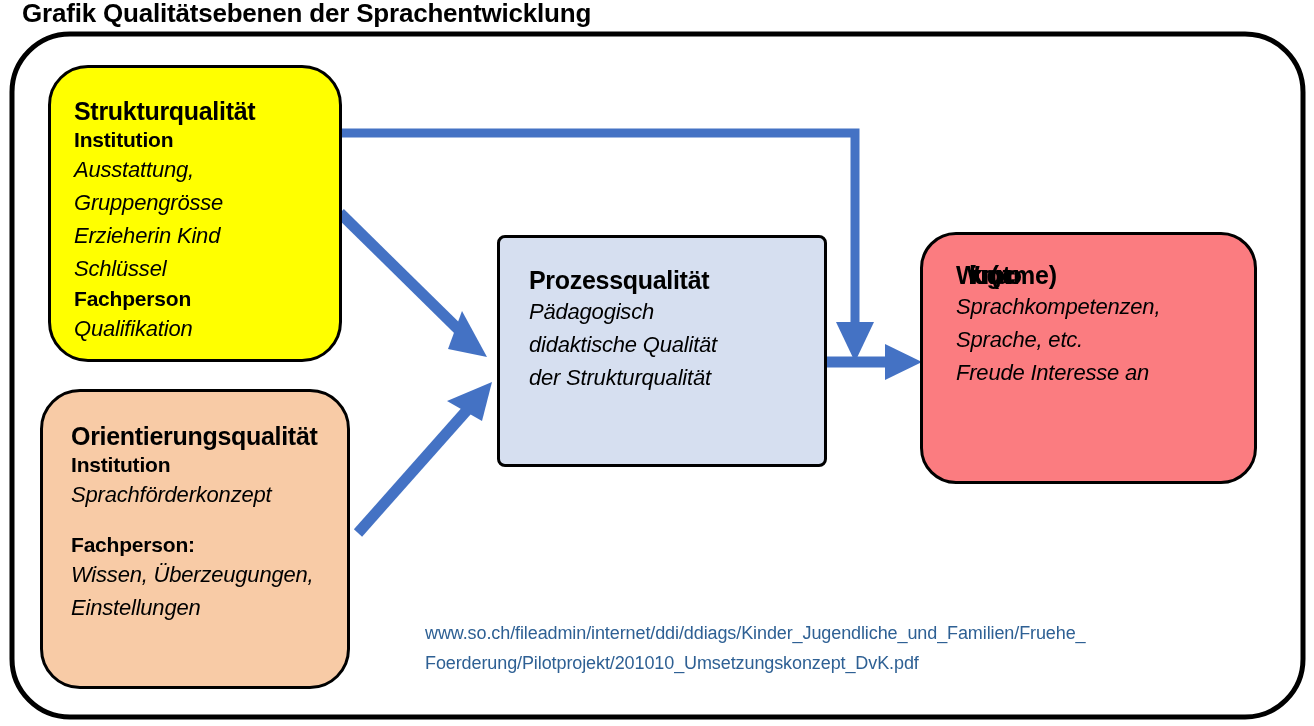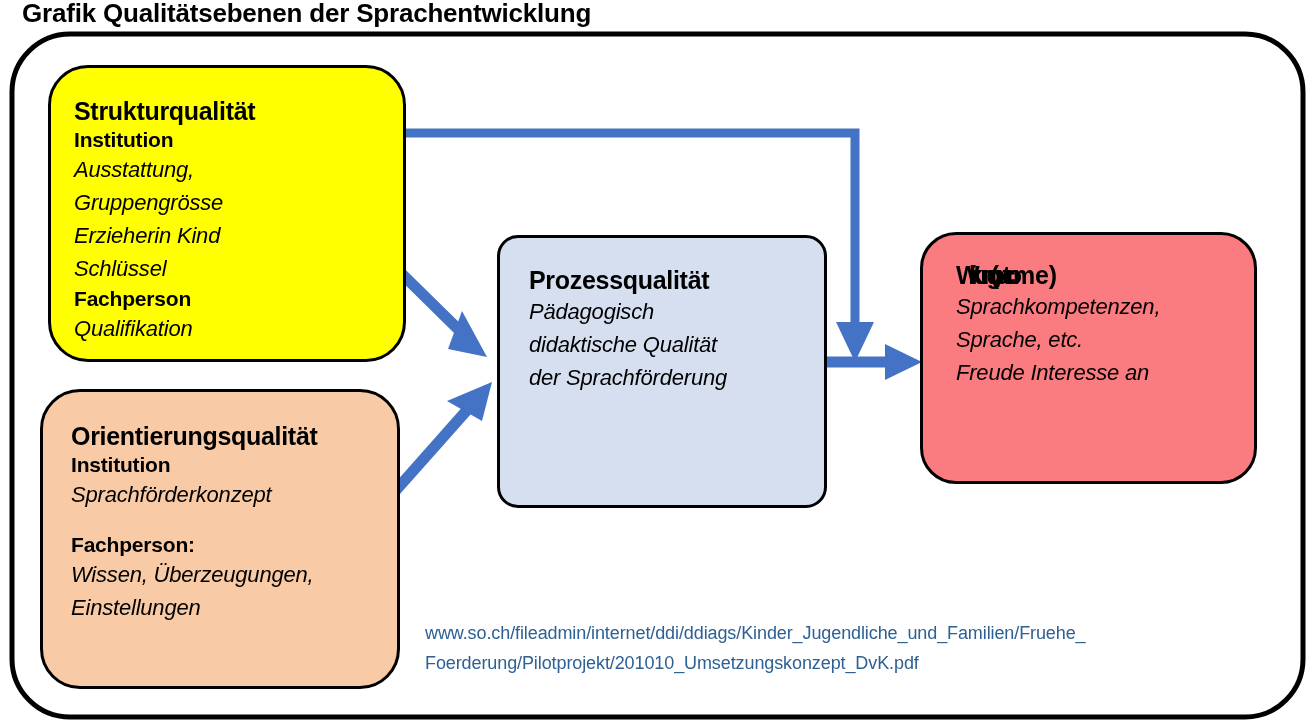--- a/index.html
+++ b/index.html
@@ -75,46 +75,46 @@
   .ln.blank {
     font-size: 22px;
     line-height: 20px;
     height: 20px;
   }
 
   
   #node-struktur {
     left: 48px;
     top: 65px;
-    width: 358px;
+    width: 294px;
     height: 297px;
     background: #FFFF00;
     border-radius: 40px;
   }
   #node-struktur .node-text { padding: 28px 0 0 23px; }
 
   
   #node-orientierung {
     left: 40px;
     top: 389px;
-    width: 360px;
+    width: 310px;
     height: 300px;
     background: #F8CBA6;
     border-radius: 40px;
   }
   #node-orientierung .node-text { padding: 29px 0 0 28px; }
 
   
   #node-prozess {
     left: 497px;
     top: 235px;
     width: 330px;
-    height: 273px;
+    height: 232px;
     background: #D6DFF0;
-    border-radius: 21px;
+    border-radius: 8px;
   }
   #node-prozess .node-text { padding: 27px 0 0 29px; }
 
   
   #node-wirkung {
     left: 920px;
     top: 232px;
     width: 337px;
     height: 252px;
     background: #FB7C80;
@@ -195,21 +195,21 @@
       <span class="ln it">Wissen, Überzeugungen,</span>
       <span class="ln it">Einstellungen</span>
     </div>
   </div>
 
   <div class="node" id="node-prozess">
     <div class="node-text">
       <span class="ln head">Prozessqualität</span>
       <span class="ln it">Pädagogisch</span>
       <span class="ln it">didaktische Qualität</span>
-      <span class="ln it">der Sprachförderung</span>
+      <span class="ln it">der Strukturqualität</span>
     </div>
   </div>
 
   <div class="node" id="node-wirkung">
     <div class="node-text">
       <span class="ln head"><span class="collide">Wirkung (outco</span><span>me)</span></span>
       <span class="ln it">Sprachkompetenzen,</span>
       <span class="ln it">Sprache, etc.</span>
       <span class="ln it">Freude Interesse an</span>
     </div>

